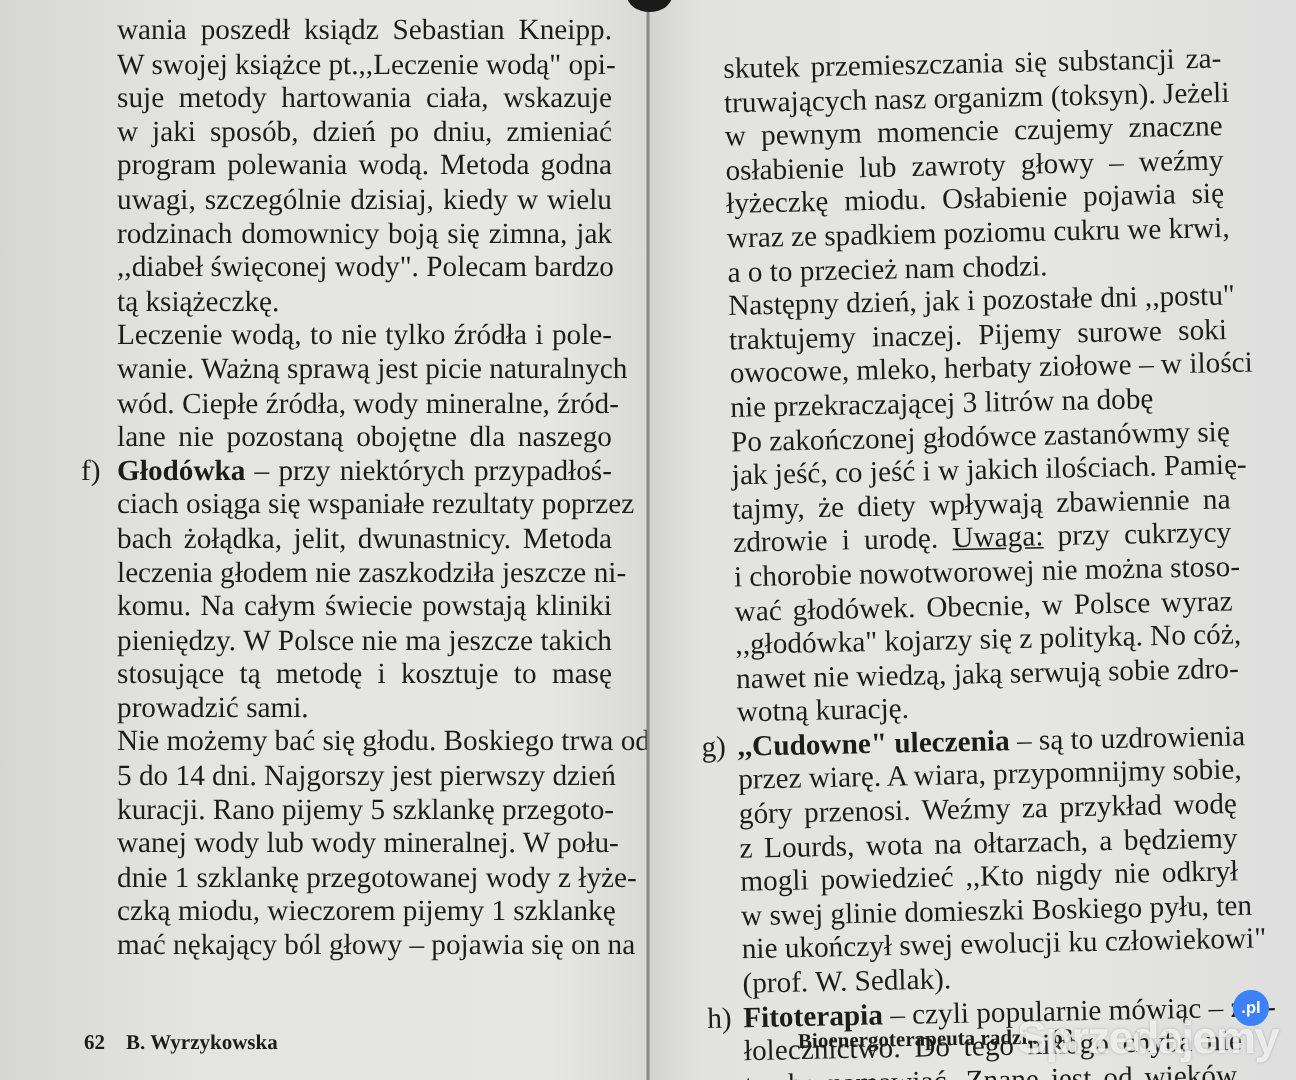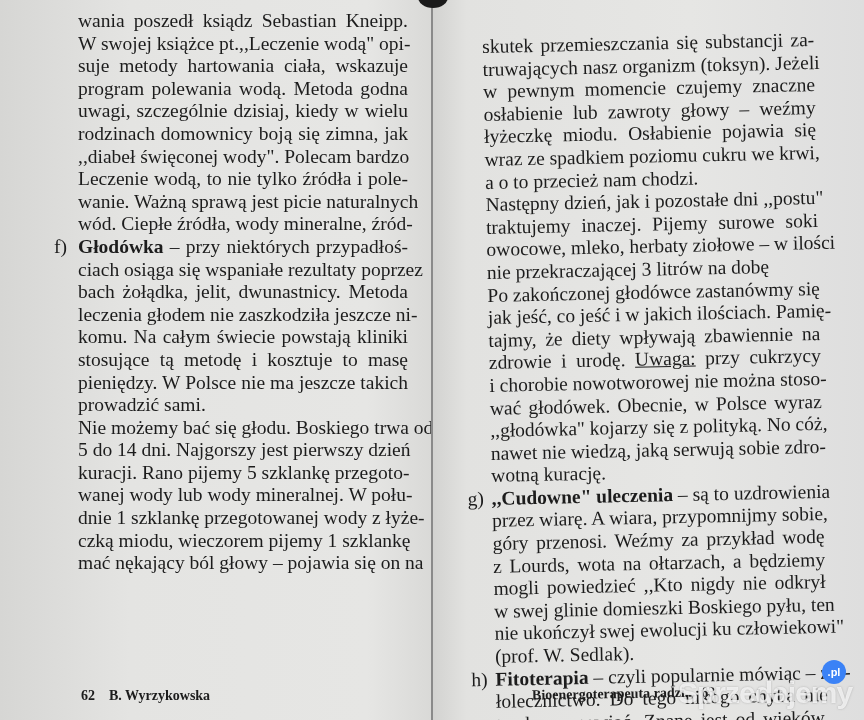--- a/index.html
+++ b/index.html
@@ -37,21 +37,21 @@
   .line { display:block; text-align:justify; text-align-last:justify; white-space:nowrap; }
   .line.last { text-align-last:left; }
   .hang { position:relative; }
   .marker { position:absolute; left:-24px; }
   b { font-weight:bold; }
   .underline { text-decoration:underline; }
   .footer {
     position:absolute; font-weight:bold; font-size:14px;
   }
   .footer-left { left:56px; top:688px; }
-  .footer-left .num { margin-right:14px;margin-left:25px; }
+  .footer-left .num { margin-right:14px; }
   .footer-right { left:100px; top:686px; transform:rotate(-1deg); }
   .footer-right .num { margin-left:6px; }
   .watermark {
     position:absolute; left:678px; top:676px; font-family:"Liberation Sans", sans-serif;
     font-size:30px; font-weight:bold; color:rgba(255,255,255,0.75);
     letter-spacing:-1px; text-shadow:0 0 2px rgba(120,120,120,0.5);
   }
   .watermark-badge {
     position:absolute; left:822px; top:660px; width:24px; height:24px; border-radius:50%;
     background:#3b82f6; color:#fff; font-family:"Liberation Sans", sans-serif;
@@ -60,37 +60,40 @@
 </style>
 </head>
 <body>
 
 <div class="spread">
   <div class="page page-left">
     <div class="text-block left-text">
       <span class="line">wania poszedł ksiądz Sebastian Kneipp.</span>
       <span class="line">W swojej książce pt.,,Leczenie wodą" opi-</span>
       <span class="line">suje metody hartowania ciała, wskazuje</span>
+      <span class="line">w jaki sposób, dzień po dniu, zmieniać</span>
       <span class="line">program polewania wodą. Metoda godna</span>
       <span class="line">uwagi, szczególnie dzisiaj, kiedy w wielu</span>
       <span class="line">rodzinach domownicy boją się zimna, jak</span>
       <span class="line">,,diabeł święconej wody". Polecam bardzo</span>
+      <span class="line last">tą książeczkę.</span>
       <span class="line">Leczenie wodą, to nie tylko źródła i pole-</span>
       <span class="line">wanie. Ważną sprawą jest picie naturalnych</span>
       <span class="line">wód. Ciepłe źródła, wody mineralne, źród-</span>
+      <span class="line">lane nie pozostaną obojętne dla naszego</span>
 
       <span class="line hang">
         <span class="marker">f)</span><b>Głodówka</b><span> – przy niektórych przypadłoś-</span>
       </span>
       <span class="line">ciach osiąga się wspaniałe rezultaty poprzez</span>
       <span class="line">bach żołądka, jelit, dwunastnicy. Metoda</span>
       <span class="line">leczenia głodem nie zaszkodziła jeszcze ni-</span>
       <span class="line">komu. Na całym świecie powstają kliniki</span>
+      <span class="line">pieniędzy. W Polsce nie ma jeszcze takich</span>
       <span class="line">stosujące tą metodę i kosztuje to masę</span>
-      <span class="line">pieniędzy. W Polsce nie ma jeszcze takich</span>
       <span class="line last">prowadzić sami.</span>
       <span class="line">Nie możemy bać się głodu. Boskiego trwa od</span>
       <span class="line">5 do 14 dni. Najgorszy jest pierwszy dzień</span>
       <span class="line">kuracji. Rano pijemy 5 szklankę przegoto-</span>
       <span class="line">wanej wody lub wody mineralnej. W połu-</span>
       <span class="line">dnie 1 szklankę przegotowanej wody z łyże-</span>
       <span class="line">czką miodu, wieczorem pijemy 1 szklankę</span>
       <span class="line">mać nękający ból głowy – pojawia się on na</span>
     </div>
     <div class="footer footer-left">

